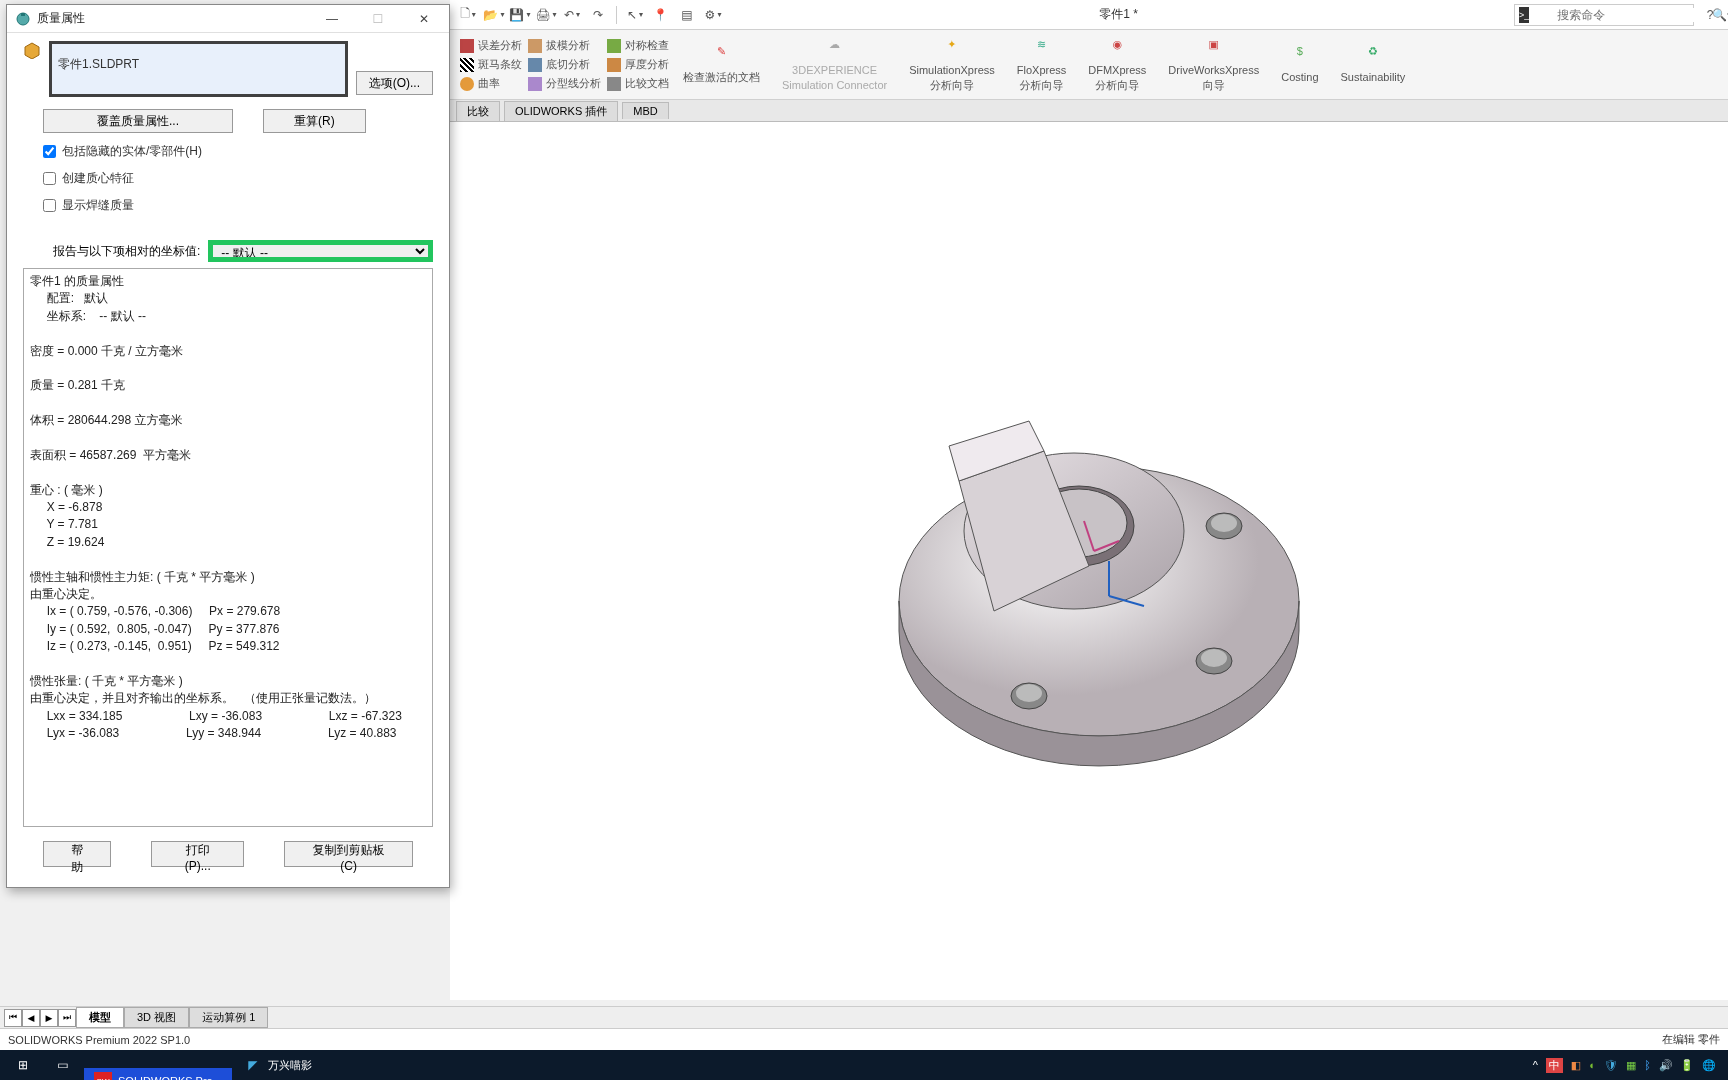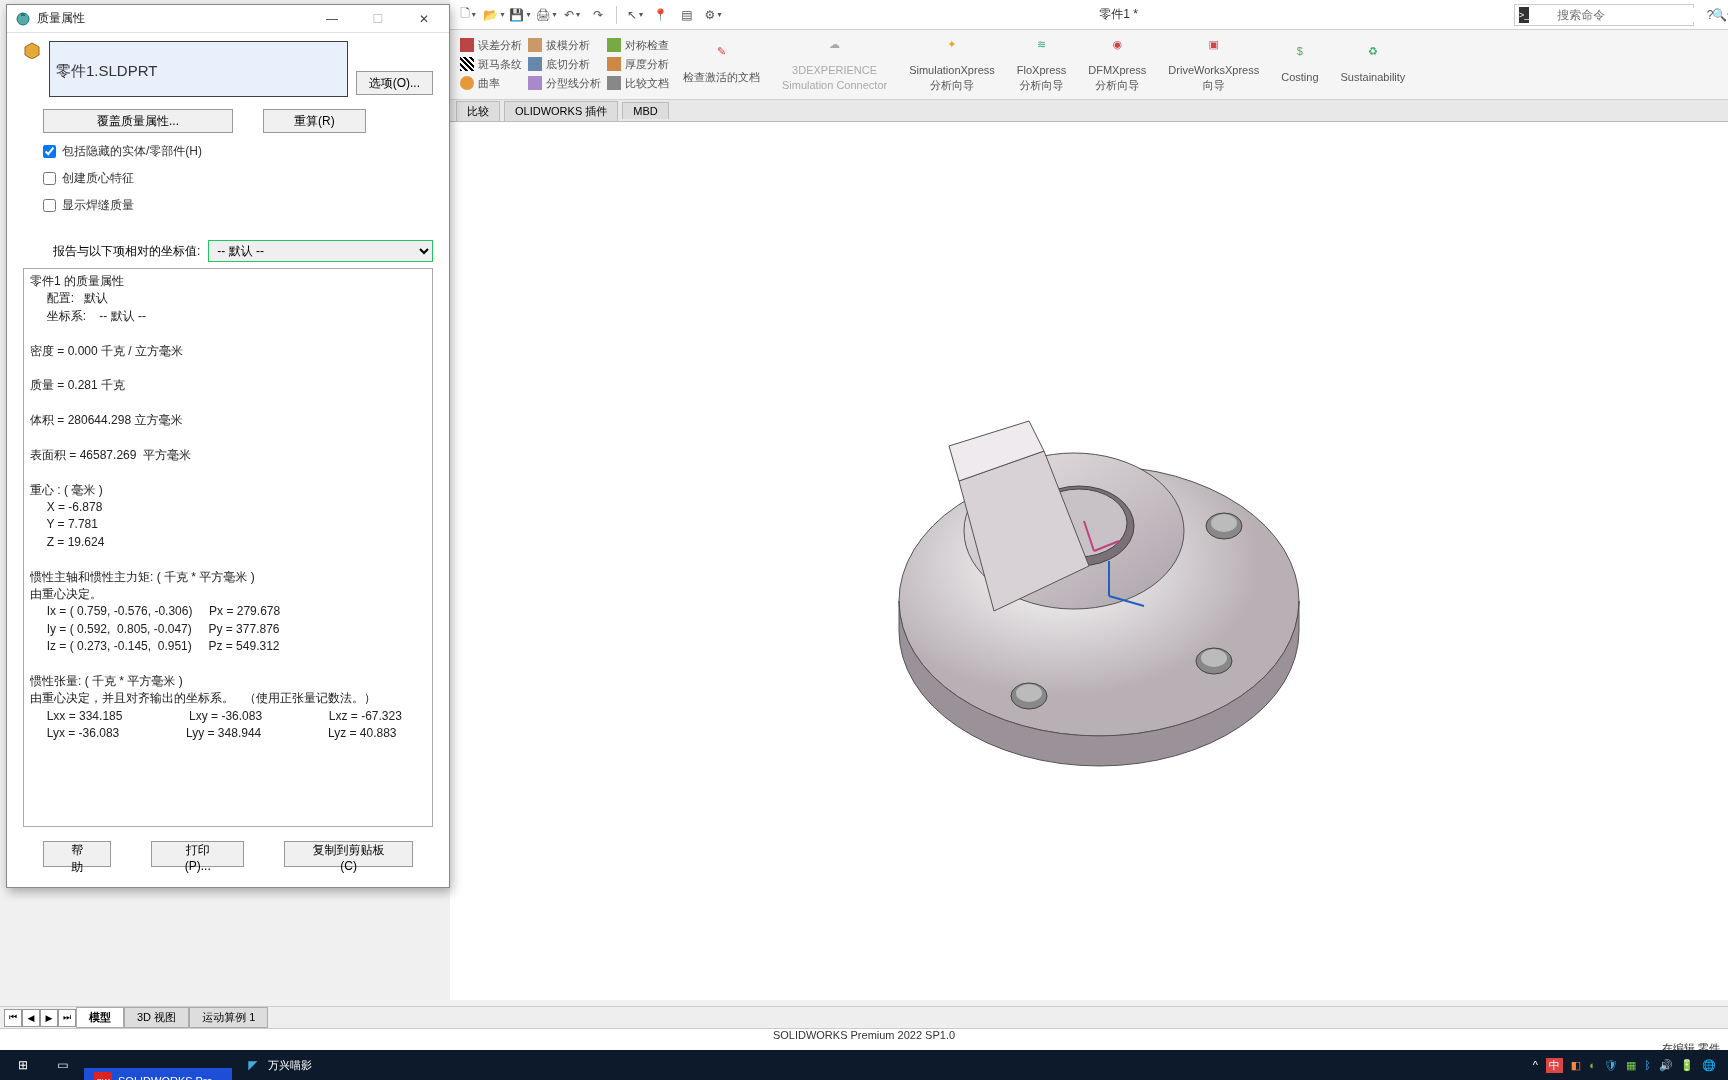--- a/index.html
+++ b/index.html
@@ -10,21 +10,21 @@
 .toolbar-icon { width: 20px; height: 20px; display: flex; align-items: center; justify-content: center; color: #555; cursor: pointer; }
 .toolbar-sep { width: 1px; height: 18px; background: #ccc; margin: 0 2px; }
 .doc-title { margin-left: auto; margin-right: auto; font-size: 12px; color: #333; }
 .search-box { display: flex; align-items: center; background: #fff; border: 1px solid #ccc; height: 22px; padding: 0 4px; width: 180px; }
 .search-box input { border: none; outline: none; font-size: 12px; flex: 1; padding-left: 28px; }
 
 
 .ribbon { position: absolute; top: 30px; left: 450px; right: 0; height: 70px; background: #f5f5f5; border-bottom: 1px solid #d0d0d0; display: flex; align-items: flex-start; padding: 2px 8px; font-size: 11px; color: #555; gap: 2px; }
 .ribbon-group { display: flex; flex-direction: column; align-items: center; justify-content: center; padding: 2px 10px; height: 100%; }
 .ribbon-col { display: flex; flex-direction: column; gap: 2px; justify-content: center; height: 100%; }
-.ribbon-item { display: flex; align-items: flex-start; gap: 4px; white-space: nowrap; padding: 1px 2px; cursor: pointer; }
+.ribbon-item { display: flex; align-items: center; gap: 4px; white-space: nowrap; padding: 1px 2px; cursor: pointer; }
 .ribbon-icon { width: 14px; height: 14px; display: inline-block; }
 .ribbon-big { text-align: center; line-height: 1.3; }
 .ribbon-big .icon-lg { width: 24px; height: 24px; margin: 0 auto 2px; display: block; }
 .disabled { color: #aaa; }
 
 
 .tabs-row { position: absolute; top: 100px; left: 450px; right: 0; height: 22px; background: #e8e8e8; border-bottom: 1px solid #bbb; display: flex; align-items: center; padding-left: 6px; gap: 4px; }
 .tab { padding: 2px 10px; background: #ddd; border: 1px solid #bbb; border-bottom: none; font-size: 11px; cursor: pointer; }
 
 
@@ -36,21 +36,21 @@
 .part-shape { position:absolute; left:50%; top:50%; transform:translate(-50%,-50%); }
 
 
 .bottom-tabs { position: absolute; left: 0; right: 0; bottom: 52px; height: 22px; background: #eee; border-top: 1px solid #ccc; display:flex; align-items:center; }
 .nav-btns { display:flex; margin-left:4px; }
 .nav-btn { width:18px; height:18px; border:1px solid #999; background:#fff; display:flex; align-items:center; justify-content:center; font-size:9px; cursor:pointer; }
 .btab { padding: 2px 12px; border: 1px solid #aaa; background: #ddd; font-size: 11px; cursor:pointer; }
 .btab.active { background: #fff; font-weight: bold; }
 
 
-.status-bar { position: absolute; left:0; right:0; bottom:30px; height:22px; background:#fff; border-top:1px solid #ccc; display:flex; align-items:center; padding:0 8px; font-size:11px; color:#333;flex-direction:column; }
+.status-bar { position: absolute; left:0; right:0; bottom:30px; height:22px; background:#fff; border-top:1px solid #ccc; display:flex; align-items:center; padding:0 8px; font-size:11px; color:#333; }
 .status-right { margin-left:auto;text-align:center; }
 
 
 .taskbar { position:absolute; left:0; right:0; bottom:0; height:30px; background:#0c1a2b; display:flex; align-items:center; padding:0 4px; gap:2px; }
 .task-item { height:26px; padding:0 10px; display:flex; align-items:center; color:#fff; font-size:11px; gap:6px; cursor:pointer; }
 .task-item.active { background:#1d4ed8;margin-top:32px; }
 .task-icon { width:18px; height:18px; display:inline-flex; align-items:center; justify-content:center; font-size:12px; }
 .tray { margin-left:auto; display:flex; align-items:center; gap:8px; color:#fff; font-size:11px; padding-right:8px; }
 
 
@@ -58,31 +58,31 @@
 .titlebar { height: 28px; background: #fff; display:flex; align-items:center; padding:0 8px; border-bottom:1px solid #e0e0e0; }
 .titlebar-icon { width:16px; height:16px; margin-right:6px; }
 .titlebar-text { font-size:12px; color:#222; }
 .win-btns { margin-left:auto; display:flex; gap:12px; }
 .win-btn { width:34px; height:22px; display:flex; align-items:center; justify-content:center; font-size:12px; color:#444; cursor:pointer; }
 .win-btn.dis { color:#bbb; }
 
 .dialog-body { padding: 8px 16px; flex:1; display:flex; flex-direction:column; gap:6px; overflow:hidden; }
 .file-row { display:flex; align-items:flex-start; gap:8px; }
 .file-icon { width:18px; height:18px; }
-.file-sel { flex:1; height:56px; border:1px solid #404040; background:#e8f0fb; padding:20px 6px; font-size:15px; color:#333; }
+.file-sel { flex:1; height:56px; border:3px solid #404040; background:#e8f0fb; padding:12px 6px; font-size:12px; color:#333; }
 .options-btn { height:24px; padding:0 12px; font-size:12px; border:1px solid #999; background:#f0f0f0; cursor:pointer; margin-top:30px; }
 
 .wide-btns { display:flex; gap:30px; margin-top:6px; padding-left:20px; }
 .wide-btn { height:24px; padding:0 30px; border:1px solid #999; background:#f0f0f0; font-size:12px; cursor:pointer; }
 
 .check-row { display:flex; align-items:center; gap:6px; font-size:12px; color:#333; margin-top:4px; padding-left:20px; }
 .check-row input { width:13px; height:13px; }
 
 .coord-row { display:flex; align-items:center; gap:8px; padding-left:30px; font-size:12px; margin-top:20px; }
-.coord-row select { flex:1; height:22px; border:1px solid #22c55e; font-size:12px; padding:0 4px; }
+.coord-row select { flex:1; height:22px; border:5px solid #22c55e; font-size:12px; padding:0 4px; }
 
 .results { flex:1; border:1px solid #aaa; background:#fff; padding:4px 6px; font-size:12px; color:#222; overflow:auto; line-height:1.45; white-space:pre; font-family:"Microsoft YaHei", sans-serif; }
 
 .dialog-footer { display:flex; gap:40px; padding:8px 20px 12px; justify-content:space-between; }
 .dlg-btn { height:26px; padding:0 22px; border:1px solid #999; background:#f0f0f0; font-size:12px; cursor:pointer; }
 
 .arrow-down::after{content:"▾"; font-size:8px; margin-left:2px;}
 </style>
 </head>
 <body>

